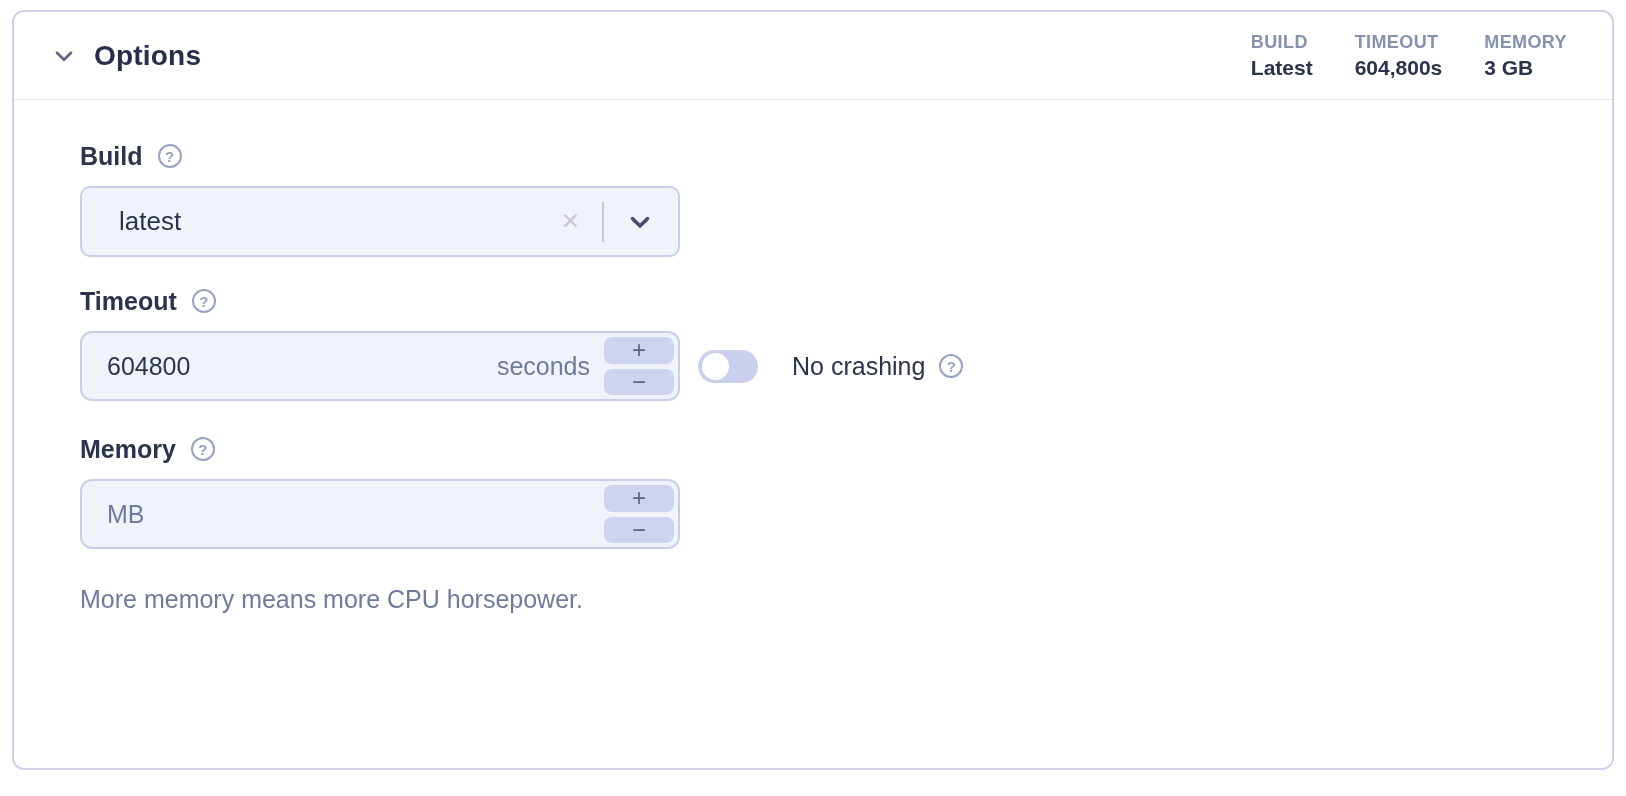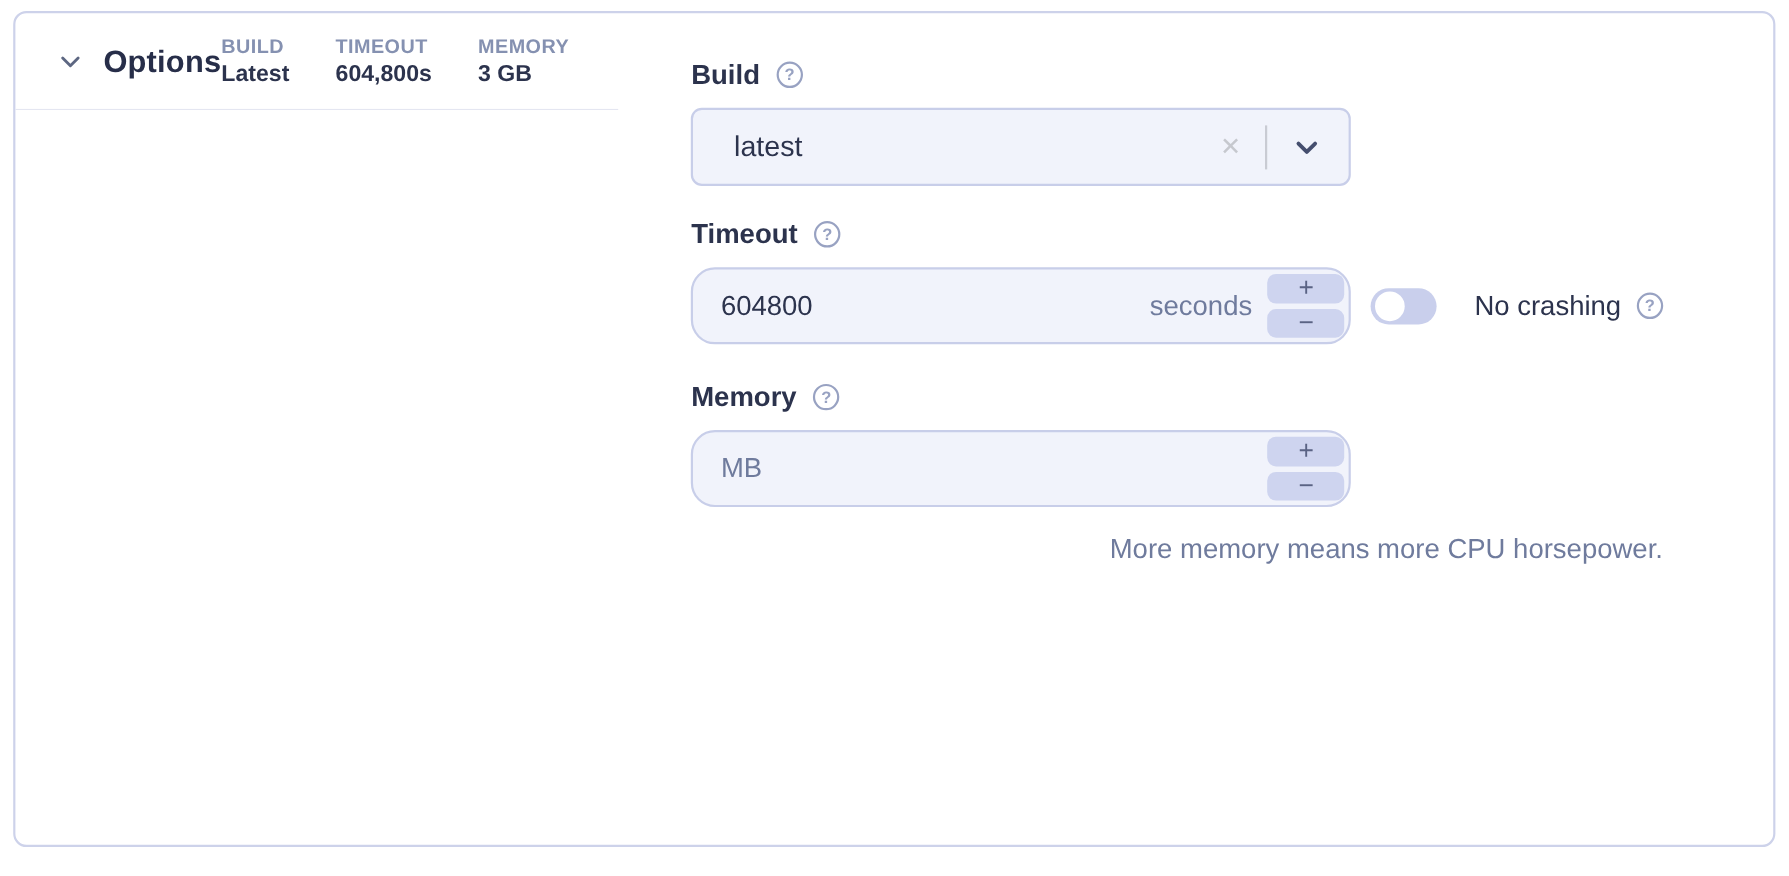--- a/index.html
+++ b/index.html
@@ -11,21 +11,21 @@
     overflow: hidden;
   }
   .panel {
     margin: 10px 12px;
     width: 1602px;
     height: 760px;
     border: 2px solid #cdd2ea;
     border-radius: 12px;
     background: #ffffff;
     display: flex;
-    flex-direction: row;
+    flex-direction: column;
   }
   
   .panel-header {
     height: 88px;
     flex: 0 0 88px;
     display: flex;
     align-items: center;
     padding: 0 45px 0 37px;
     border-bottom: 1px solid #e4e6f1;
     cursor: pointer;
@@ -103,21 +103,21 @@
     margin: 0 22px;
   }
   .chev-select { display: inline-flex; cursor: pointer; }
   
   .field-row { display: flex; align-items: center; }
   .input-group {
     position: relative;
     width: 600px; height: 70px;
     background: #f1f3fb;
     border: 2px solid #c8cee9;
-    border-radius: 22px;
+    border-radius: 12px;
     display: flex;
     align-items: center;
     padding: 0 88px 0 25px;
   }
   .num-input {
     flex: 1;
     min-width: 0;
     background: transparent;
     border: none;
     outline: none;
@@ -165,25 +165,24 @@
     border-radius: 50%;
     background: #ffffff;
   }
   .toggle-label { font-size: 25px; color: #2c334d; margin-left: 34px; }
   .toggle-help { margin-left: 14px; }
   
   .sect-timeout { margin-top: 0; }
   .mt-32 { margin-top: 32px; }
   
   .note {
-    margin-top: 18px;
+    margin-top: 30px;
     font-size: 25px;
     line-height: 40px;
     color: #6f7b9d;
-    text-align: right;
   }
 </style>
 </head>
 <body>
 
 <div class="panel">
 
   <div class="panel-header">
     <span class="chev-collapse">
       <svg width="26" height="26" viewBox="0 0 24 24" fill="none">

